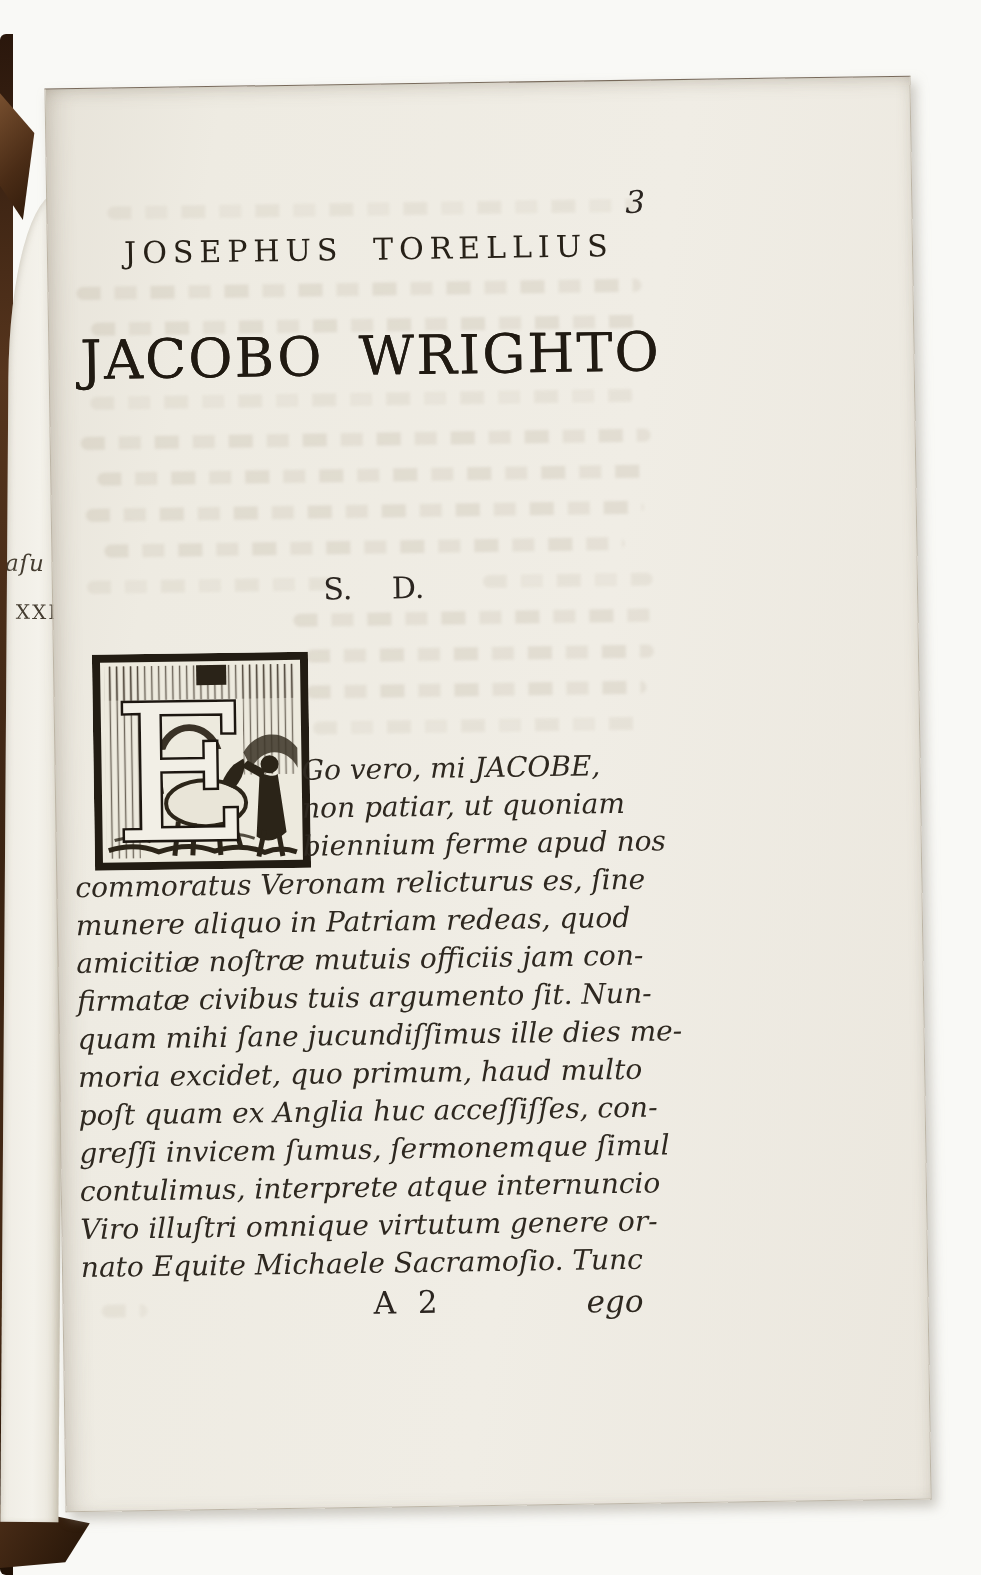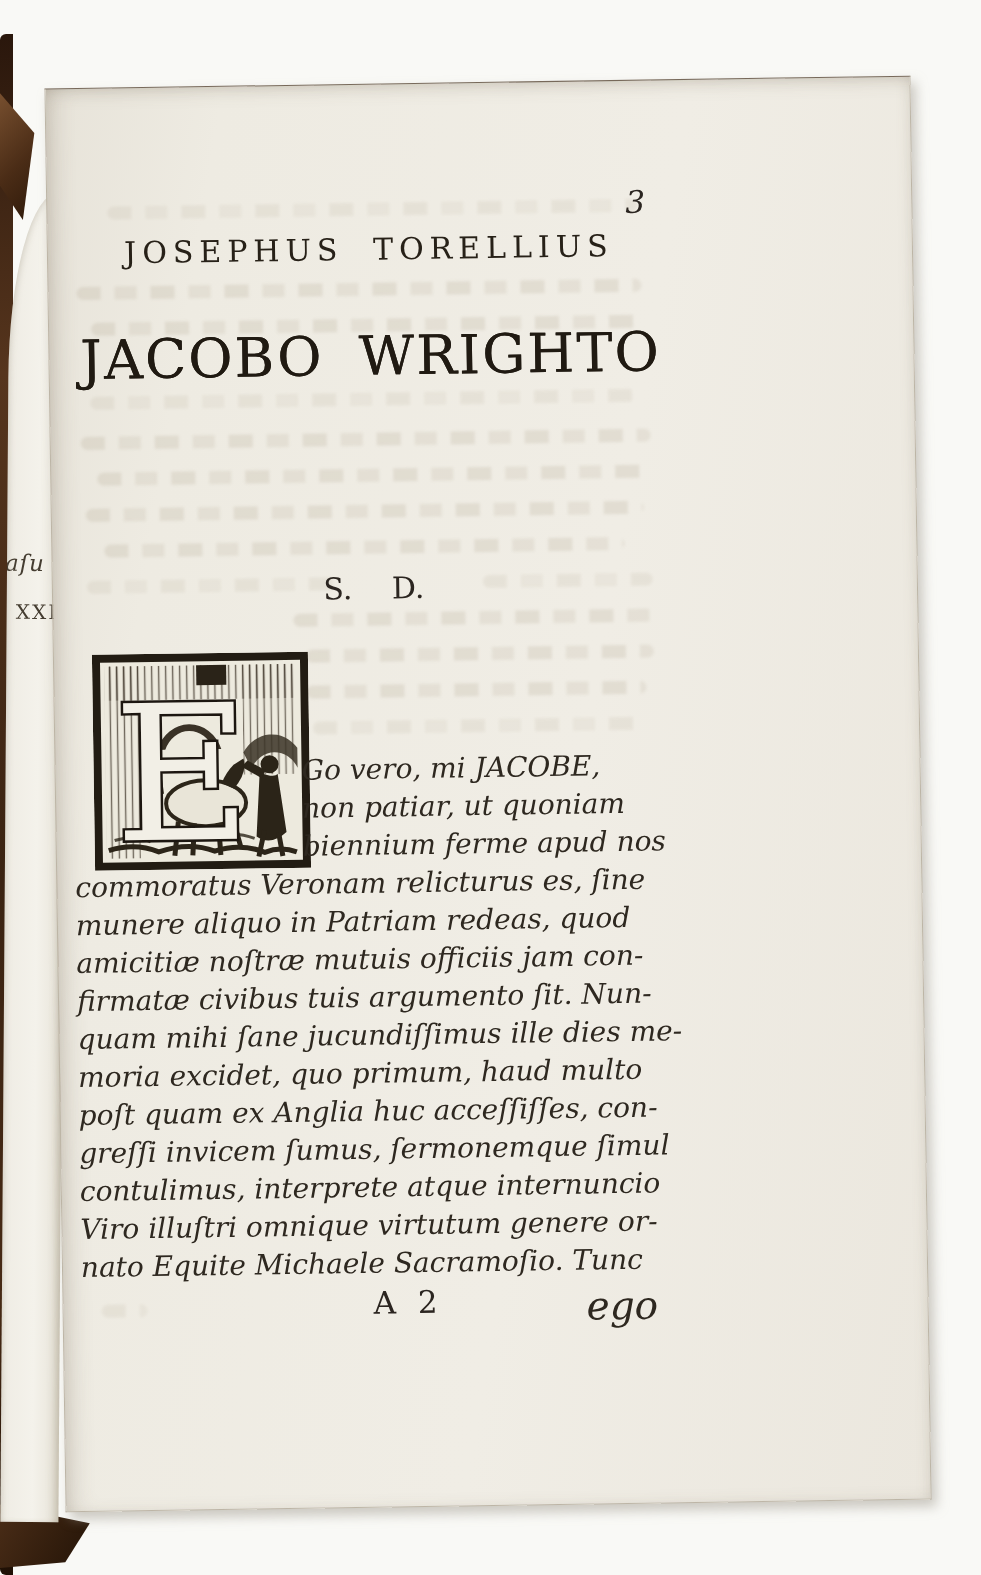--- a/index.html
+++ b/index.html
@@ -60,21 +60,21 @@
   .sal{left:0;top:486px;width:100%;text-align:center;font-size:30px;word-spacing:30px;color:#2b2520;}
 
   .woodcut{left:20px;top:566px;width:216px;height:216px;}
 
   .bodyblock{left:0;top:666px;width:606px;}
   .bl{position:static;display:block;height:38px;line-height:38px;font-style:italic;font-size:28px;color:#2e2820;white-space:nowrap;}
   .bl.ind{padding-left:228px;}
 
   .catchrow{left:0;top:1200px;width:100%;height:40px;}
   .sig{left:292px;top:0;font-size:31px;letter-spacing:6px;color:#2b2520;}
-  .catch{left:505px;top:2px;font-size:39px;font-style:italic;color:#2e2820;}
+  .catch{left:505px;top:2px;font-size:31px;font-style:italic;color:#2e2820;}
 
   
   .ghost{
     height:13px;filter:blur(1.7px);opacity:.5;border-radius:7px;
     background:repeating-linear-gradient(90deg,rgba(146,130,102,.30) 0 24px,rgba(146,130,102,0) 24px 38px,rgba(146,130,102,.24) 38px 60px,rgba(146,130,102,0) 60px 74px);
   }
   .ghost.soft{opacity:.32;}
 </style>
 </head>
 <body>

